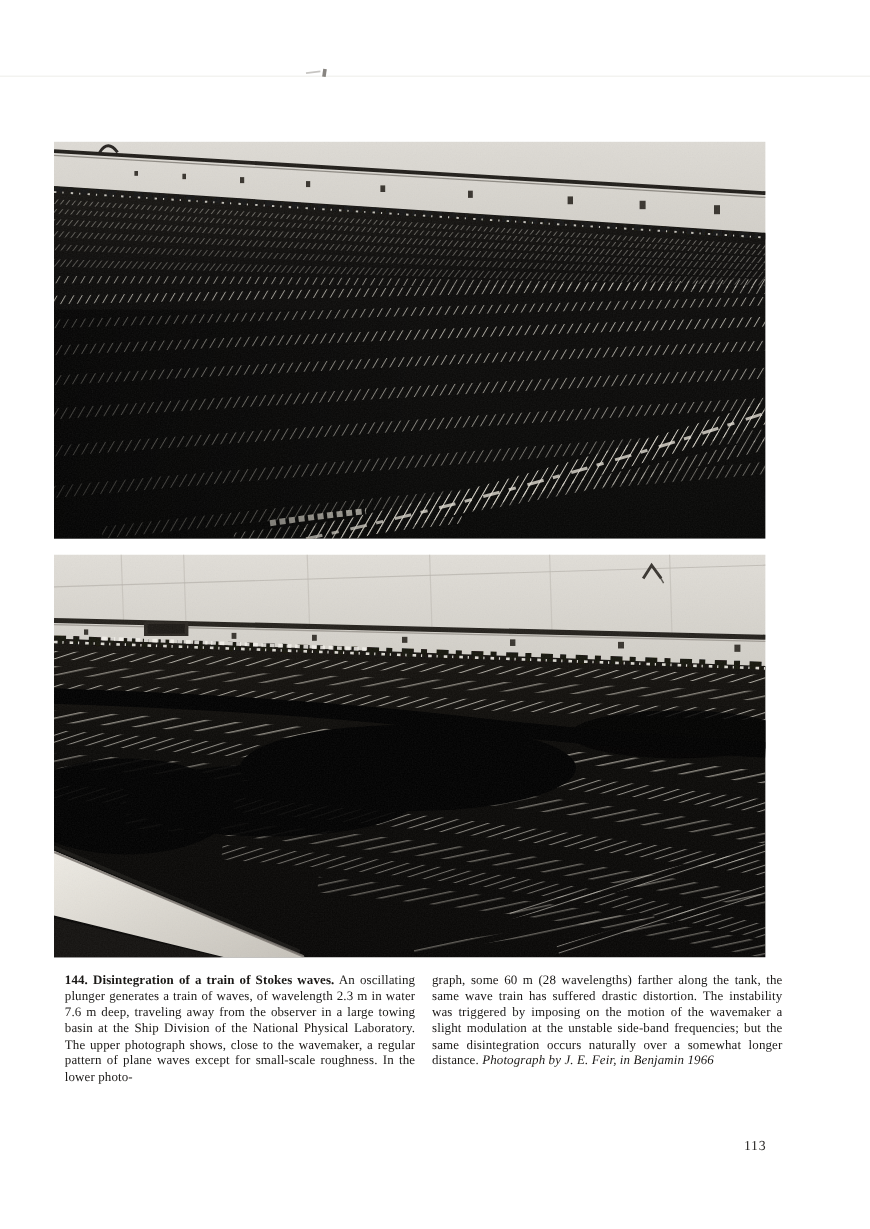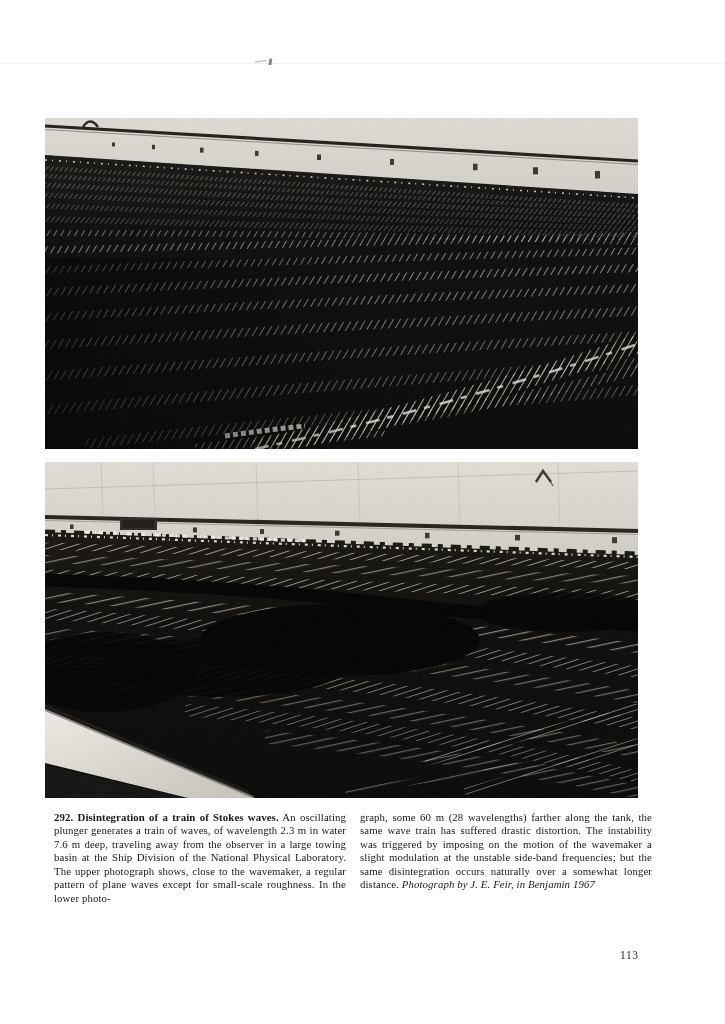--- a/index.html
+++ b/index.html
@@ -258,24 +258,24 @@
         <path d="M0,248 L208,335" stroke="#7d7872" stroke-width="2" opacity="0.9" fill="none"></path>
         <polygon points="0,303 0,336 140,336" fill="#141210"></polygon>
       </g>
 
       <rect x="0" y="0" width="593" height="336" fill="#9a968e" filter="url(#grainL)" opacity="0.5"></rect>
     </svg>
   </div>
 
   <div class="caption">
     <div class="col">
-      <span class="b">292. Disintegration of a train of Stokes waves.</span>
+      <span class="b">144. Disintegration of a train of Stokes waves.</span>
       <span>An oscillating plunger generates a train of waves, of wavelength 2.3 m in water 7.6 m deep, traveling away from the observer in a large towing basin at the Ship Division of the National Physical Laboratory. The upper photograph shows, close to the wavemaker, a regular pattern of plane waves except for small-scale roughness. In the lower photo-</span>
     </div>
     <div class="col">
       <span>graph, some 60 m (28 wavelengths) farther along the tank, the same wave train has suffered drastic distortion. The instability was triggered by imposing on the motion of the wavemaker a slight modulation at the unstable side-band frequencies; but the same disintegration occurs naturally over a somewhat longer distance.</span>
-      <span class="credit">Photograph by J. E. Feir, in Benjamin 1967</span>
+      <span class="credit">Photograph by J. E. Feir, in Benjamin 1966</span>
     </div>
   </div>
 
   <div class="pageno">113</div>
 
 </div>
 
 </body></html>

